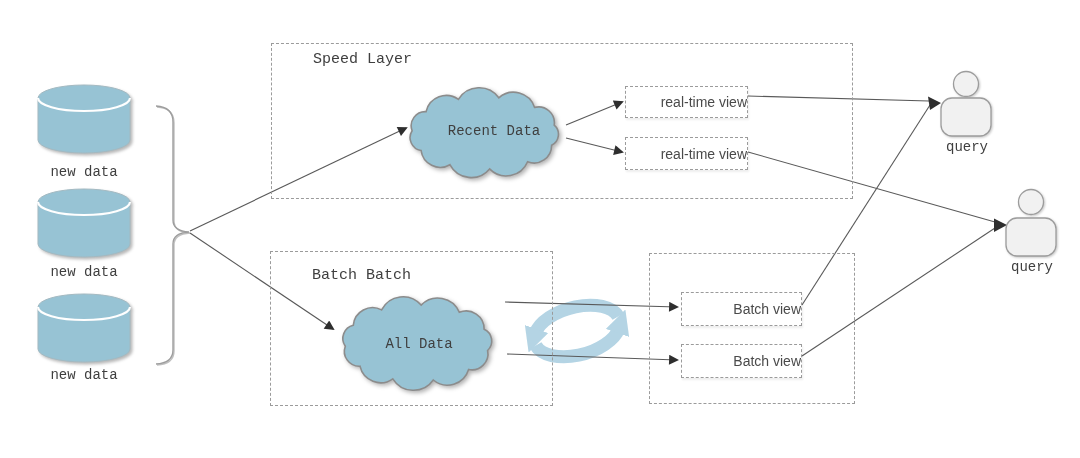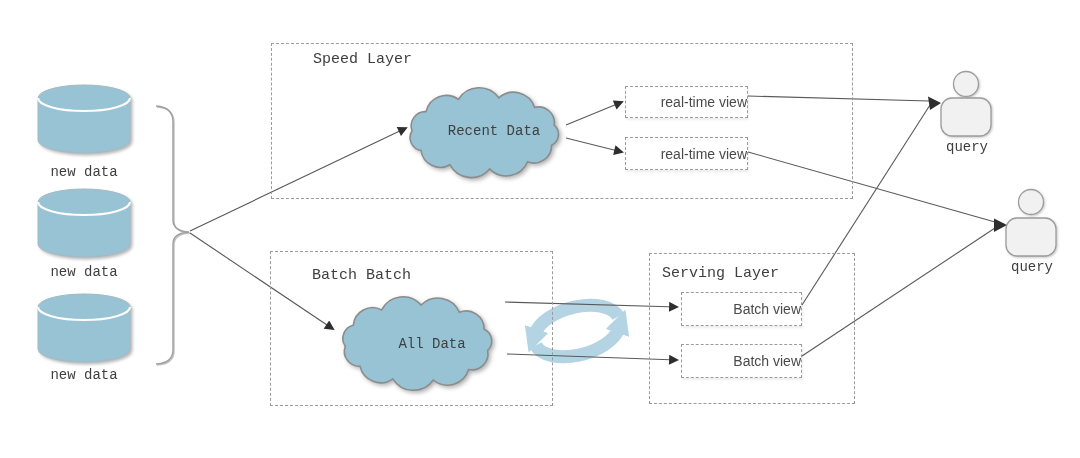--- a/index.html
+++ b/index.html
@@ -101,37 +101,36 @@
       <rect x="-25" y="-19" width="50" height="38" rx="11"></rect>
     </g>
   </svg>
 
   <div class="box" style="left:271px; top:43px; width:582px; height:156px;"></div>
   <div class="box" style="left:270px; top:251px; width:283px; height:155px;"></div>
   <div class="box" style="left:649px; top:253px; width:206px; height:151px;"></div>
 
   <span class="layer-label" style="left:313px; top:51px;">Speed Layer</span>
   <span class="layer-label" style="left:312px; top:267px;">Batch Batch</span>
-  <span class="layer-label" style="left:662px; top:265px;">Serving Layer</span>
 
   <div class="box small-box" style="left:625px; top:86px; width:123px; height:32px;">
     <span>real-time view</span>
   </div>
   <div class="box small-box" style="left:625px; top:137px; width:123px; height:33px;">
     <span>real-time view</span>
   </div>
   <div class="box small-box" style="left:681px; top:292px; width:121px; height:34px;">
     <span>Batch view</span>
   </div>
   <div class="box small-box" style="left:681px; top:344px; width:121px; height:34px;">
     <span>Batch view</span>
   </div>
 
   <span class="c-label" style="left:484px; top:131px;padding-left:20px;">Recent Data</span>
-  <span class="c-label" style="left:432px; top:344px;">All Data</span>
+  <span class="c-label" style="left:419px; top:344px;">All Data</span>
 
   <span class="c-label" style="left:84px; top:172px;">new data</span>
   <span class="c-label" style="left:84px; top:272px;">new data</span>
   <span class="c-label" style="left:84px; top:375px;">new data</span>
 
   <span class="c-label" style="left:967px; top:147px;">query</span>
   <span class="c-label" style="left:1032px; top:267px;">query</span>
 
 </div>
 

